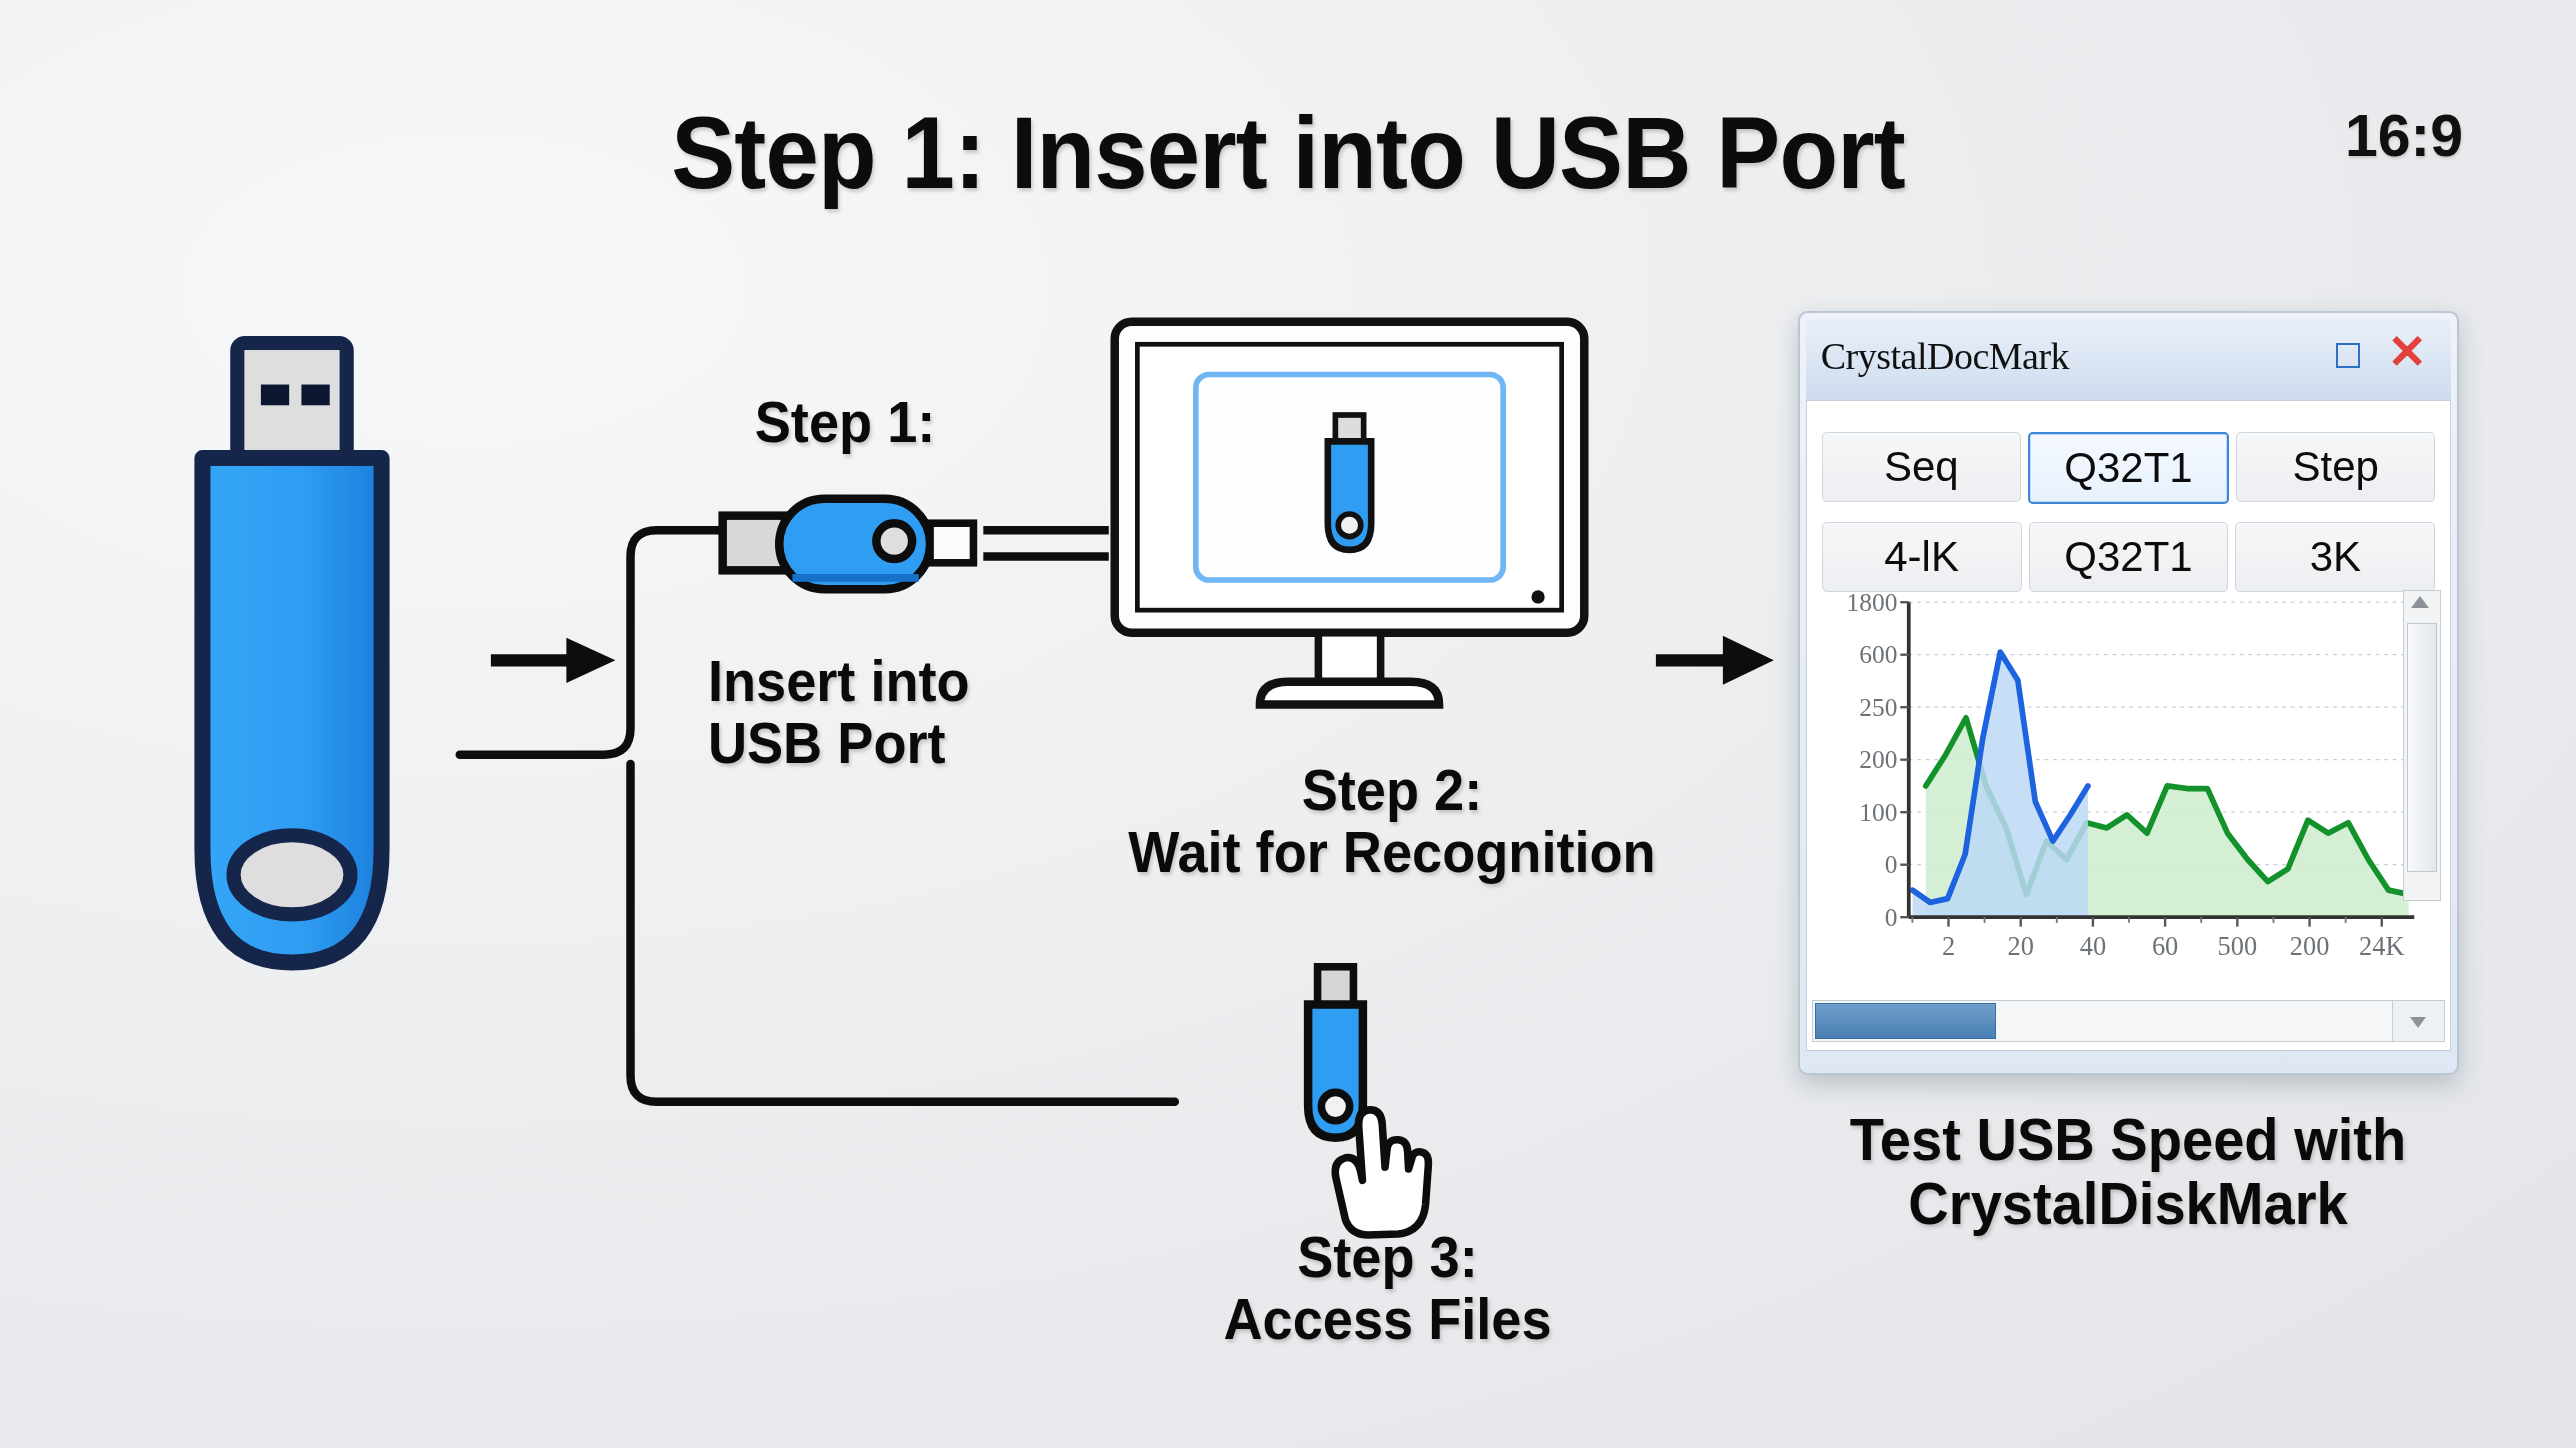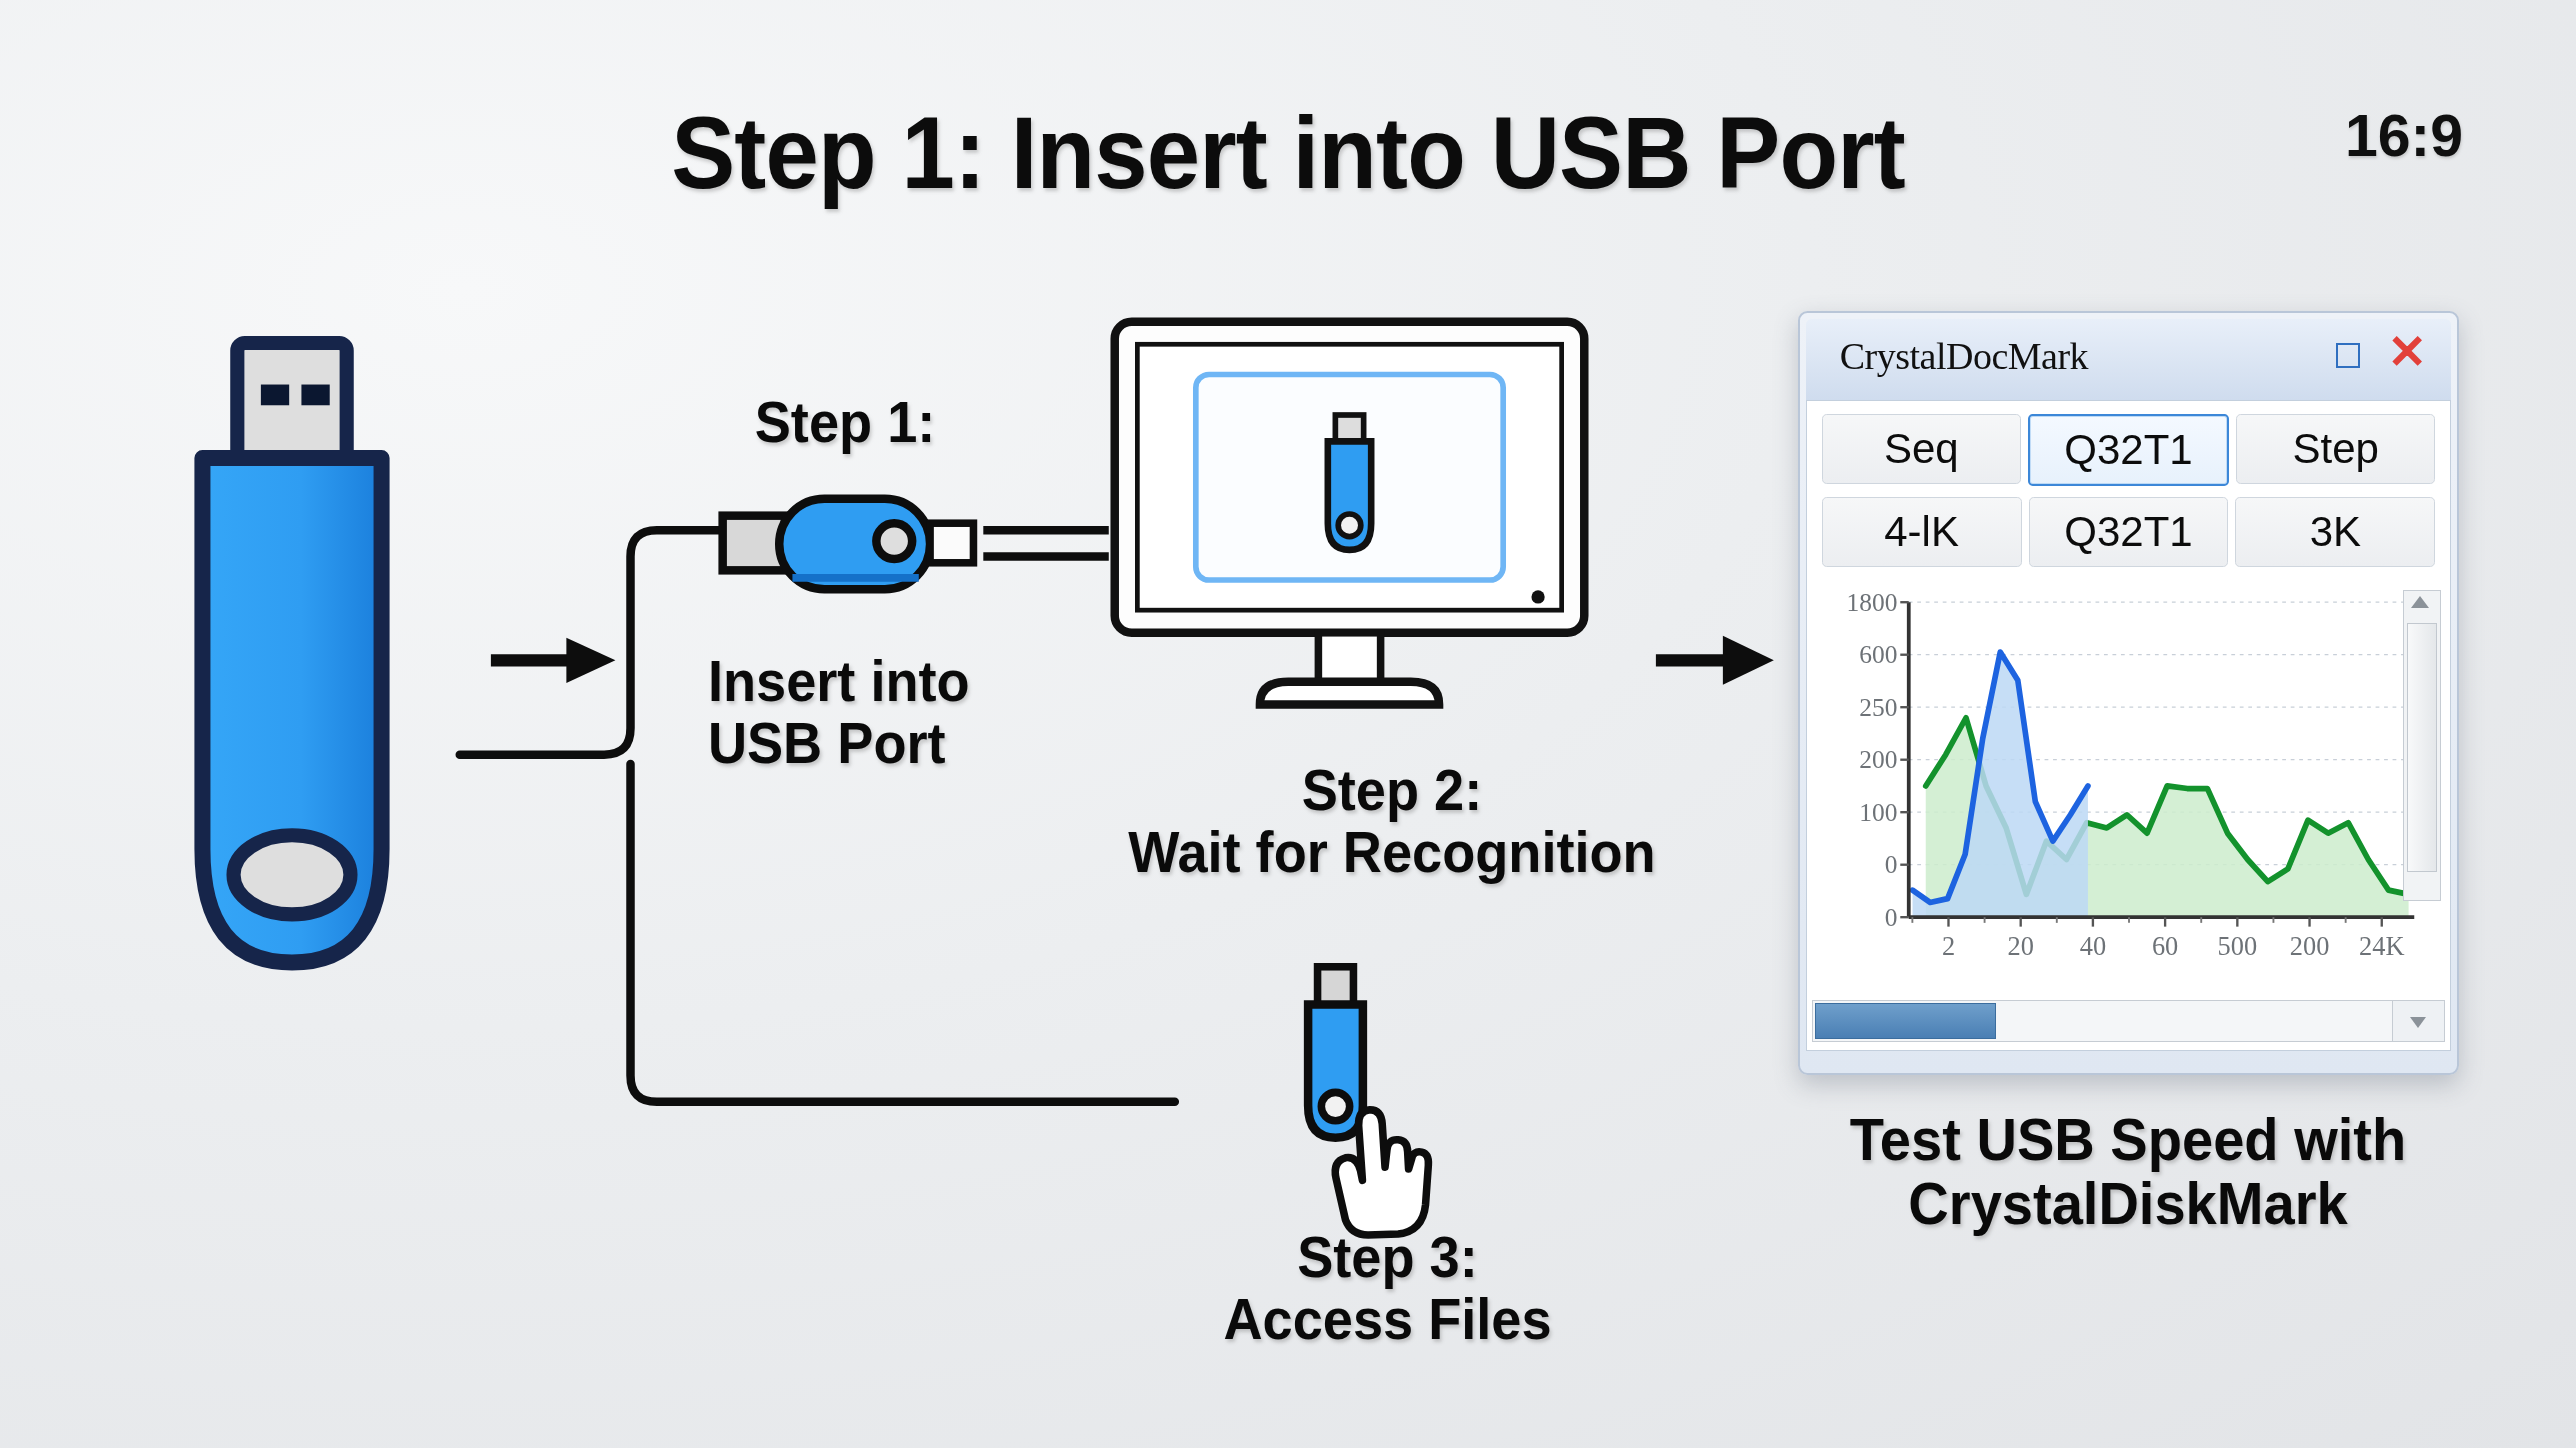--- a/index.html
+++ b/index.html
@@ -72,31 +72,30 @@
   }
   #cdm-titlebar{
     height:81px;position:relative;
     background:linear-gradient(#e8eff9,#cfdcee);
     border-radius:5.7px 5.7px 0 0;
   }
   #cdm-title{
     position:absolute;left:15px;top:15px;font-size:38px;color:#111;
     font-family:"Liberation Serif","DejaVu Serif",serif;
     letter-spacing:-0.5px;
-    margin-left:19px;
   }
   #cdm-maximize{position:absolute;right:91px;top:24.5px;width:24.5px;height:24.5px;
     border:2.8px solid #2f6fc0;box-sizing:border-box;}
   #cdm-close{position:absolute;right:24.5px;top:9.4px;font-size:47px;color:#e2403a;
     font-weight:700;line-height:1;font-family:"Liberation Sans",sans-serif;}
   #cdm-body{
     background:#ffffff;border:1.9px solid #c3cfdd;
     height:651px;box-sizing:border-box;padding:13.2px 15px 0 15px;position:relative;
   }
-  .btn-row{display:flex;gap:7px;margin-bottom:11.3px;}
+  .btn-row{display:flex;gap:7px;margin-bottom:11.3px;margin-top:18px;}
   .cdm-btn{
     flex:1;height:68px;line-height:68px;text-align:center;
     font-size:42px;color:#0c0c0c;
     background:linear-gradient(#f6f7f8,#eceef1);
     border:1.9px solid #cfd6de;border-radius:4.7px;
     font-family:"Liberation Sans","DejaVu Sans",sans-serif;
   }
   .cdm-btn.selected{
     border:2.8px solid #3c87d8;background:linear-gradient(#f4f9ff,#e7f1fc);
     box-shadow:0 0 0 0.9px #bcd9f5 inset;

